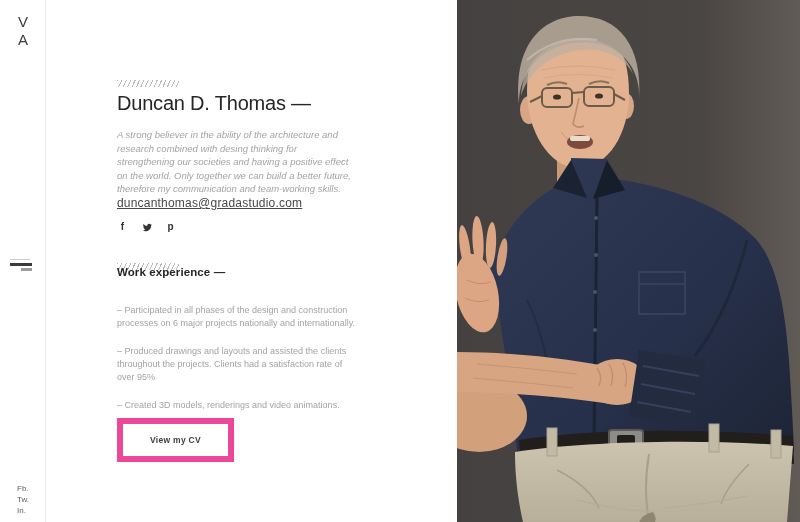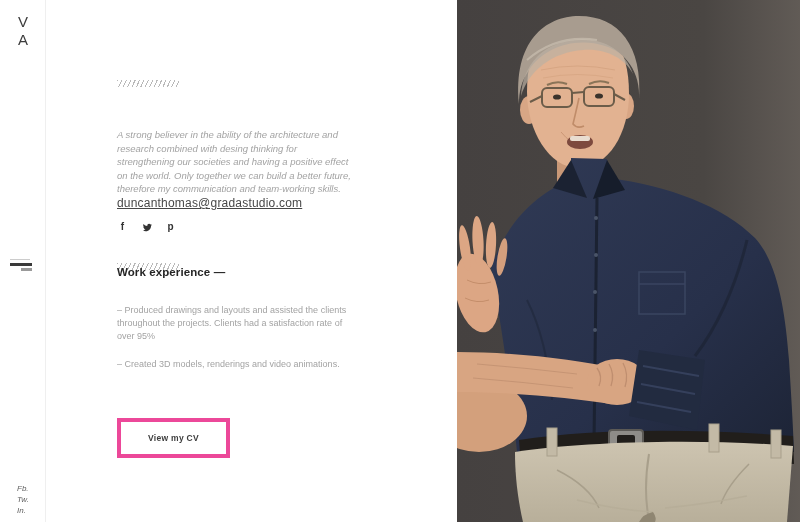--- a/index.html
+++ b/index.html
@@ -8,40 +8,40 @@
 
   
   .rail { position:absolute; left:0; top:0; width:45px; height:522px; background:#fff; }
   .rail-divider { position:absolute; left:45px; top:0; width:1px; height:522px; background:#efefef; }
   .logo { position:absolute; left:18px; top:13px; font-size:15px; line-height:18px; color:#3c3c3c; letter-spacing:.5px; cursor:pointer; }
   .menu-btn { position:absolute; left:10px; top:259px; width:22px; cursor:pointer; }
   .menu-btn .l1 { height:1px; width:20px; background:#cccccc; }
   .menu-btn .l2 { height:3px; width:22px; background:#3a3a3a; margin-top:3px; }
   .menu-btn .l3 { height:3px; width:11px; background:#9a9a9a; margin-top:2px; margin-left:11px; }
   .rail-social { position:absolute; left:17px; top:483px; font-size:8px; line-height:11px; color:#5f5f5f; }
-  .rail-social span { display:block; cursor:pointer;font-style:italic; }
+  .rail-social span { display:block; cursor:pointer; }
 
   
   .main { position:absolute; left:117px; top:0; width:250px; height:522px; }
   .hatch { position:absolute; width:62px; height:7px;
     background:repeating-linear-gradient(115deg,#b9b9b9 0 1px,transparent 1px 4px); }
   .hatch-1 { top:80px; left:0; }
   .hatch-2 { top:263px; left:0; }
   .name { position:absolute; top:92px; left:0; font-size:20px; font-weight:500; color:#252525; letter-spacing:-.2px; white-space:nowrap; }
   .bio { position:absolute; top:128px; left:0; width:238px; font-size:9.5px; line-height:13.5px; color:#a3a3a3;font-style:italic; }
   .email { position:absolute; top:196px; left:0; font-size:12px; color:#474747; text-decoration:underline; letter-spacing:.2px; cursor:pointer; }
   .social-row { position:absolute; top:221px; left:0; display:flex; gap:13px; align-items:center; }
   .social-row .sicon { width:11px; height:11px; display:flex; align-items:center; justify-content:center;
     font-size:10px; font-weight:700; color:#333; cursor:pointer; }
   .social-row svg { width:10px; height:10px; fill:#333; }
   .work-heading { position:absolute; top:266px; left:0; font-size:11.5px; font-weight:700; color:#252525; letter-spacing:.1px; }
   .work-items { position:absolute; top:304px; left:0; width:244px; }
   .work-items p { font-size:9px; line-height:13px; color:#a3a3a3; margin-bottom:15px; }
   .cv-button { position:absolute; top:418px; left:0; display:inline-block; padding:11px 27px;
-    border:4px solid #ec4899; background:#fff; font-size:8.5px; font-weight:700; color:#3d3d3d;
+    border:6px solid #ec4899; background:#fff; font-size:8.5px; font-weight:700; color:#3d3d3d;
     letter-spacing:.3px; cursor:pointer; font-family:"Liberation Sans", sans-serif; }
 
   
   .photo { position:absolute; left:457px; top:0; width:343px; height:522px; overflow:hidden; }
   .photo svg { display:block; }
 </style>
 </head>
 <body>
 
 <div class="page">
@@ -59,37 +59,39 @@
     <div class="rail-social">
       <span>Fb.</span>
       <span>Tw.</span>
       <span>In.</span>
     </div>
   </div>
   <div class="rail-divider"></div>
 
   <div class="main">
     <div class="hatch hatch-1"></div>
+    <h1 class="name">Duncan D. Thomas —</h1>
     <p class="bio">A strong believer in the ability of the architecture and research combined with desing thinking for strengthening our societies and having a positive effect on the world. Only together we can build a better future, therefore my communication and team-working skills.</p>
     <a class="email">duncanthomas@gradastudio.com</a>
 
     <div class="social-row">
       <span class="sicon">f</span>
       <span class="sicon">
         <svg viewBox="0 0 24 24">
             <path d="M23 4.9c-.8.4-1.7.6-2.6.8a4.5 4.5 0 0 0-7.7 4.1A12.8 12.8 0 0 1 3.4 5a4.5 4.5 0 0 0 1.4 6 4.4 4.4 0 0 1-2-.5v.1a4.5 4.5 0 0 0 3.6 4.4 4.6 4.6 0 0 1-2 .1 4.5 4.5 0 0 0 4.2 3.1A9 9 0 0 1 2 20.1a12.7 12.7 0 0 0 6.9 2c8.3 0 12.8-6.9 12.8-12.8v-.6c.9-.6 1.6-1.4 2.2-2.3-.8.4-1.7.6-2.6.7a4.5 4.5 0 0 0 2-2.5z"></path>
           </svg>
       </span>
       <span class="sicon">p</span>
     </div>
 
     <div class="hatch hatch-2"></div>
     <h2 class="work-heading">Work experience —</h2>
 
     <div class="work-items">
+      <p>– Participated in all phases of the design and construction processes on 6 major projects nationally and internationally.</p>
       <p>– Produced drawings and layouts and assisted the clients throughout the projects. Clients had a satisfaction rate of over 95%</p>
       <p>– Created 3D models, renderings and video animations.</p>
     </div>
 
     <button class="cv-button">View my CV</button>
   </div>
 
   <div class="photo">
     <svg width="343" height="522" viewBox="0 0 343 522">
       <defs>

